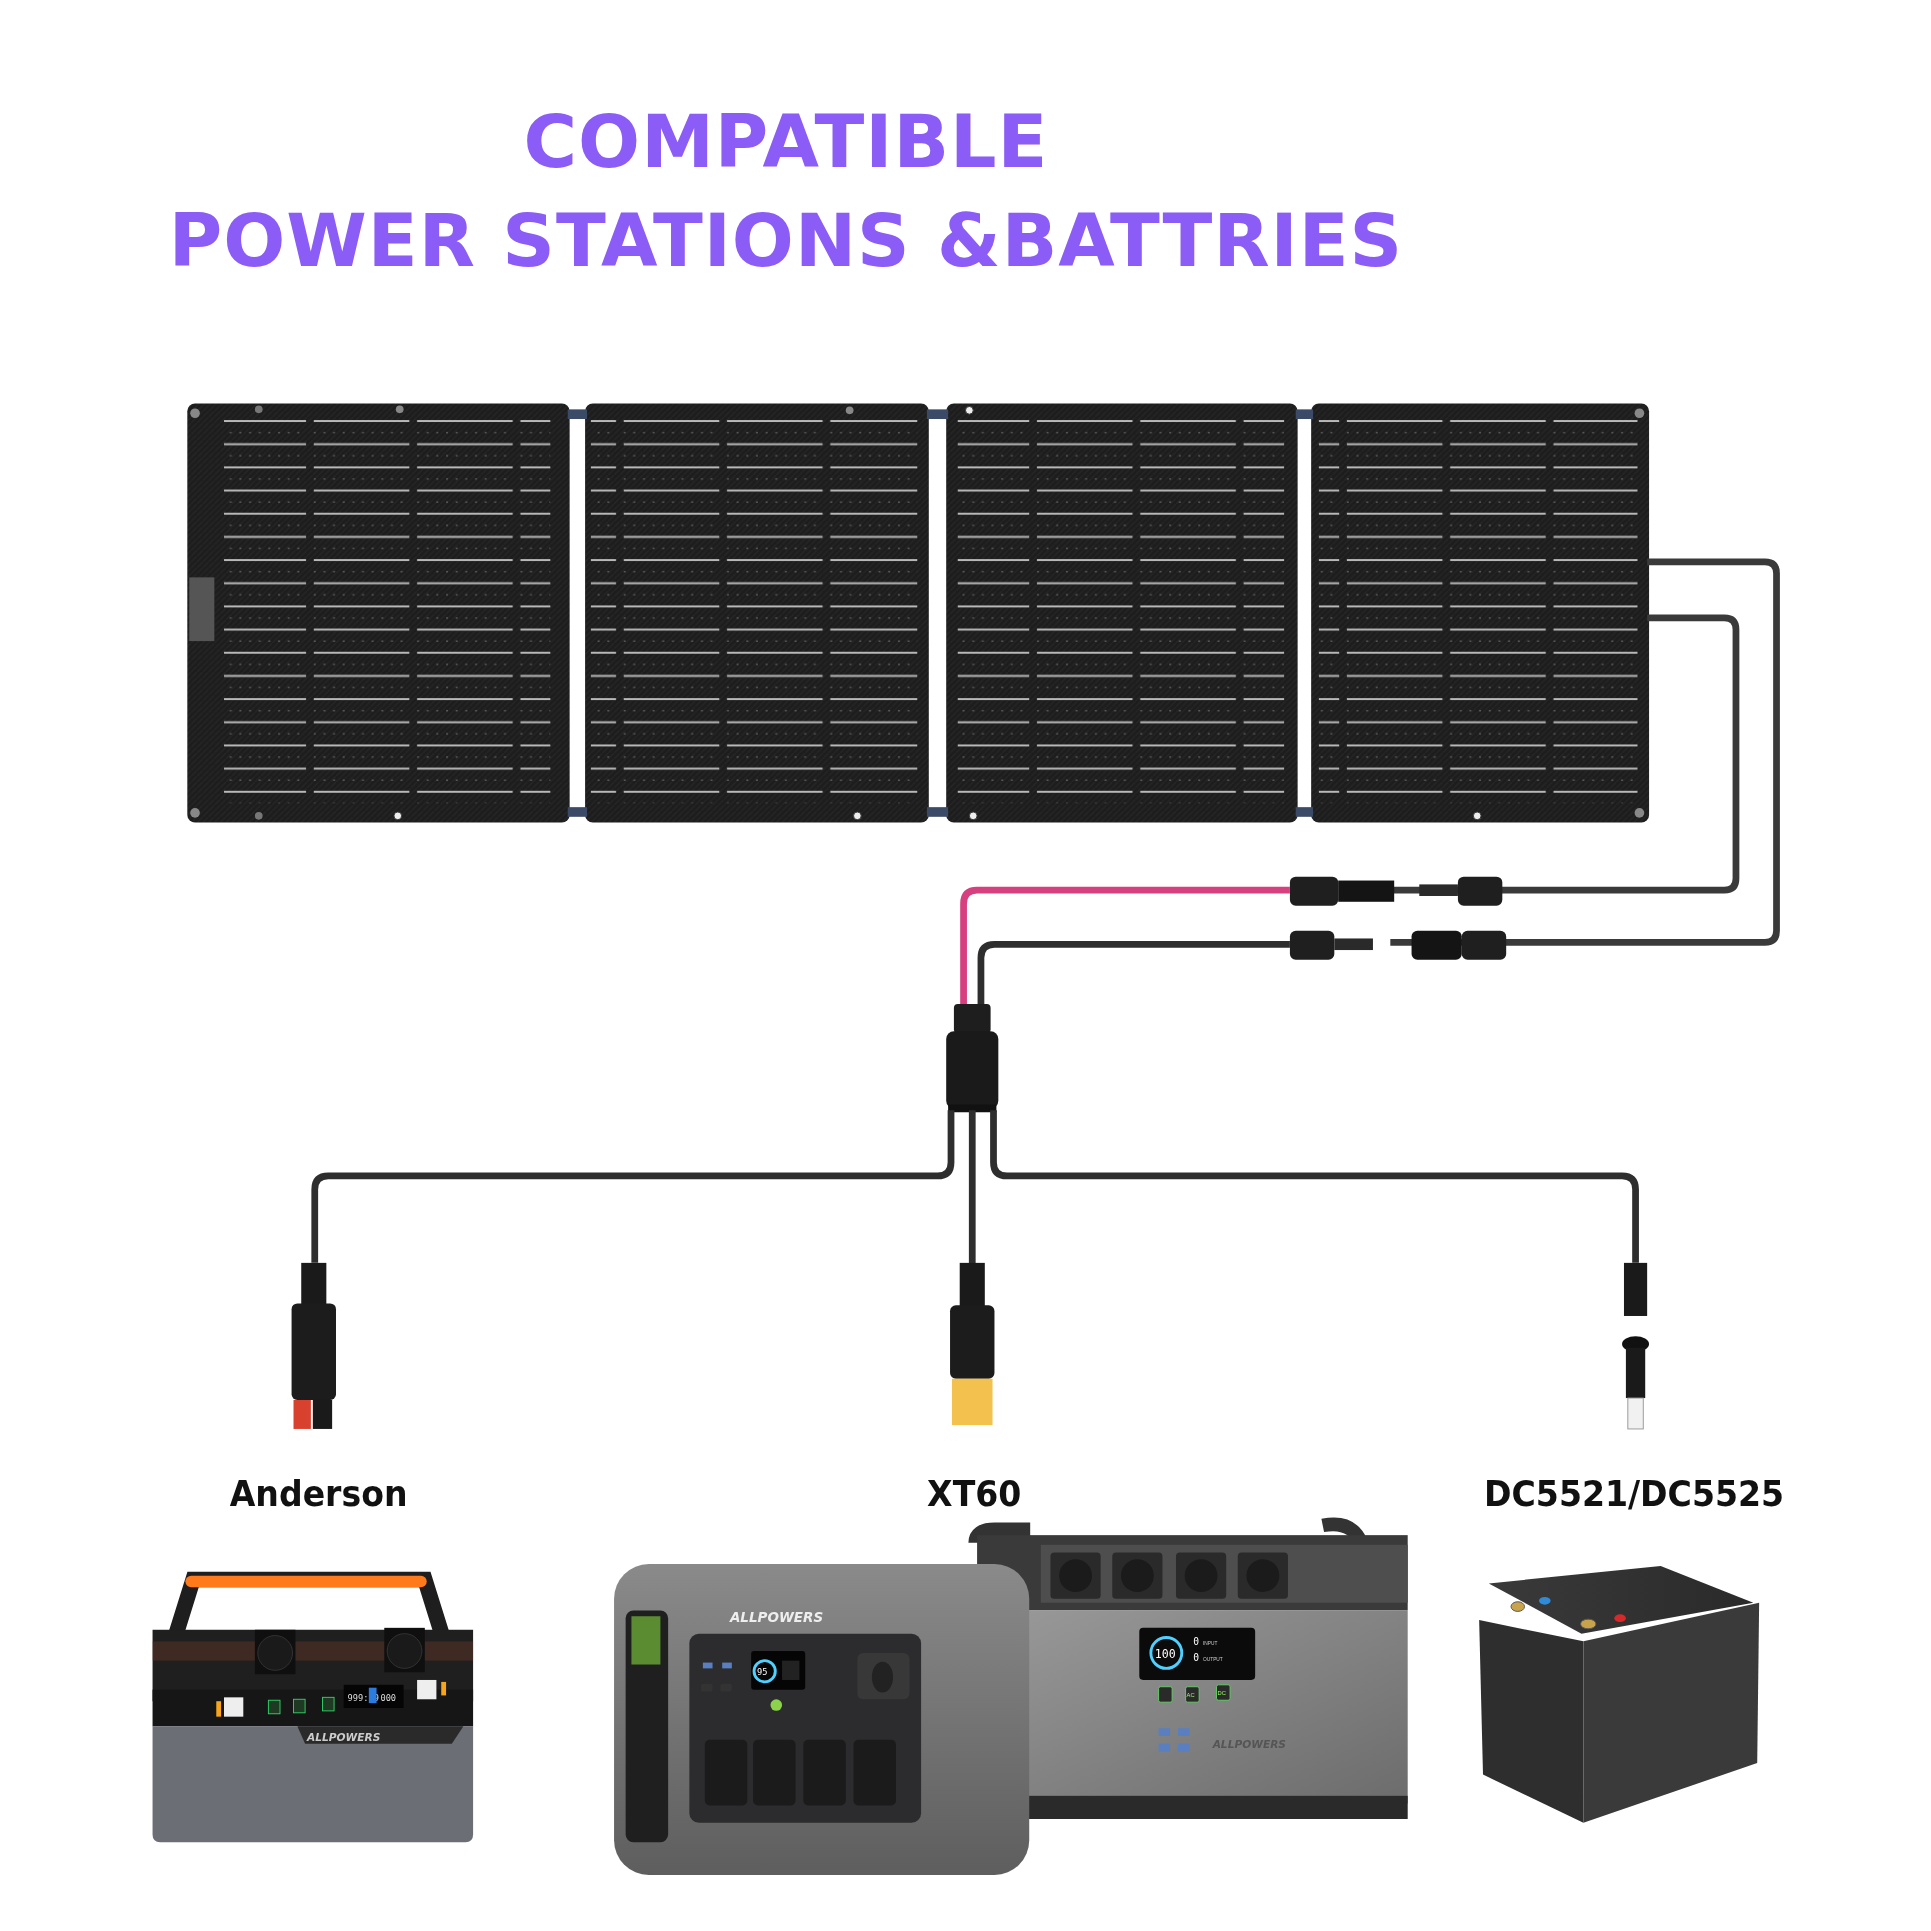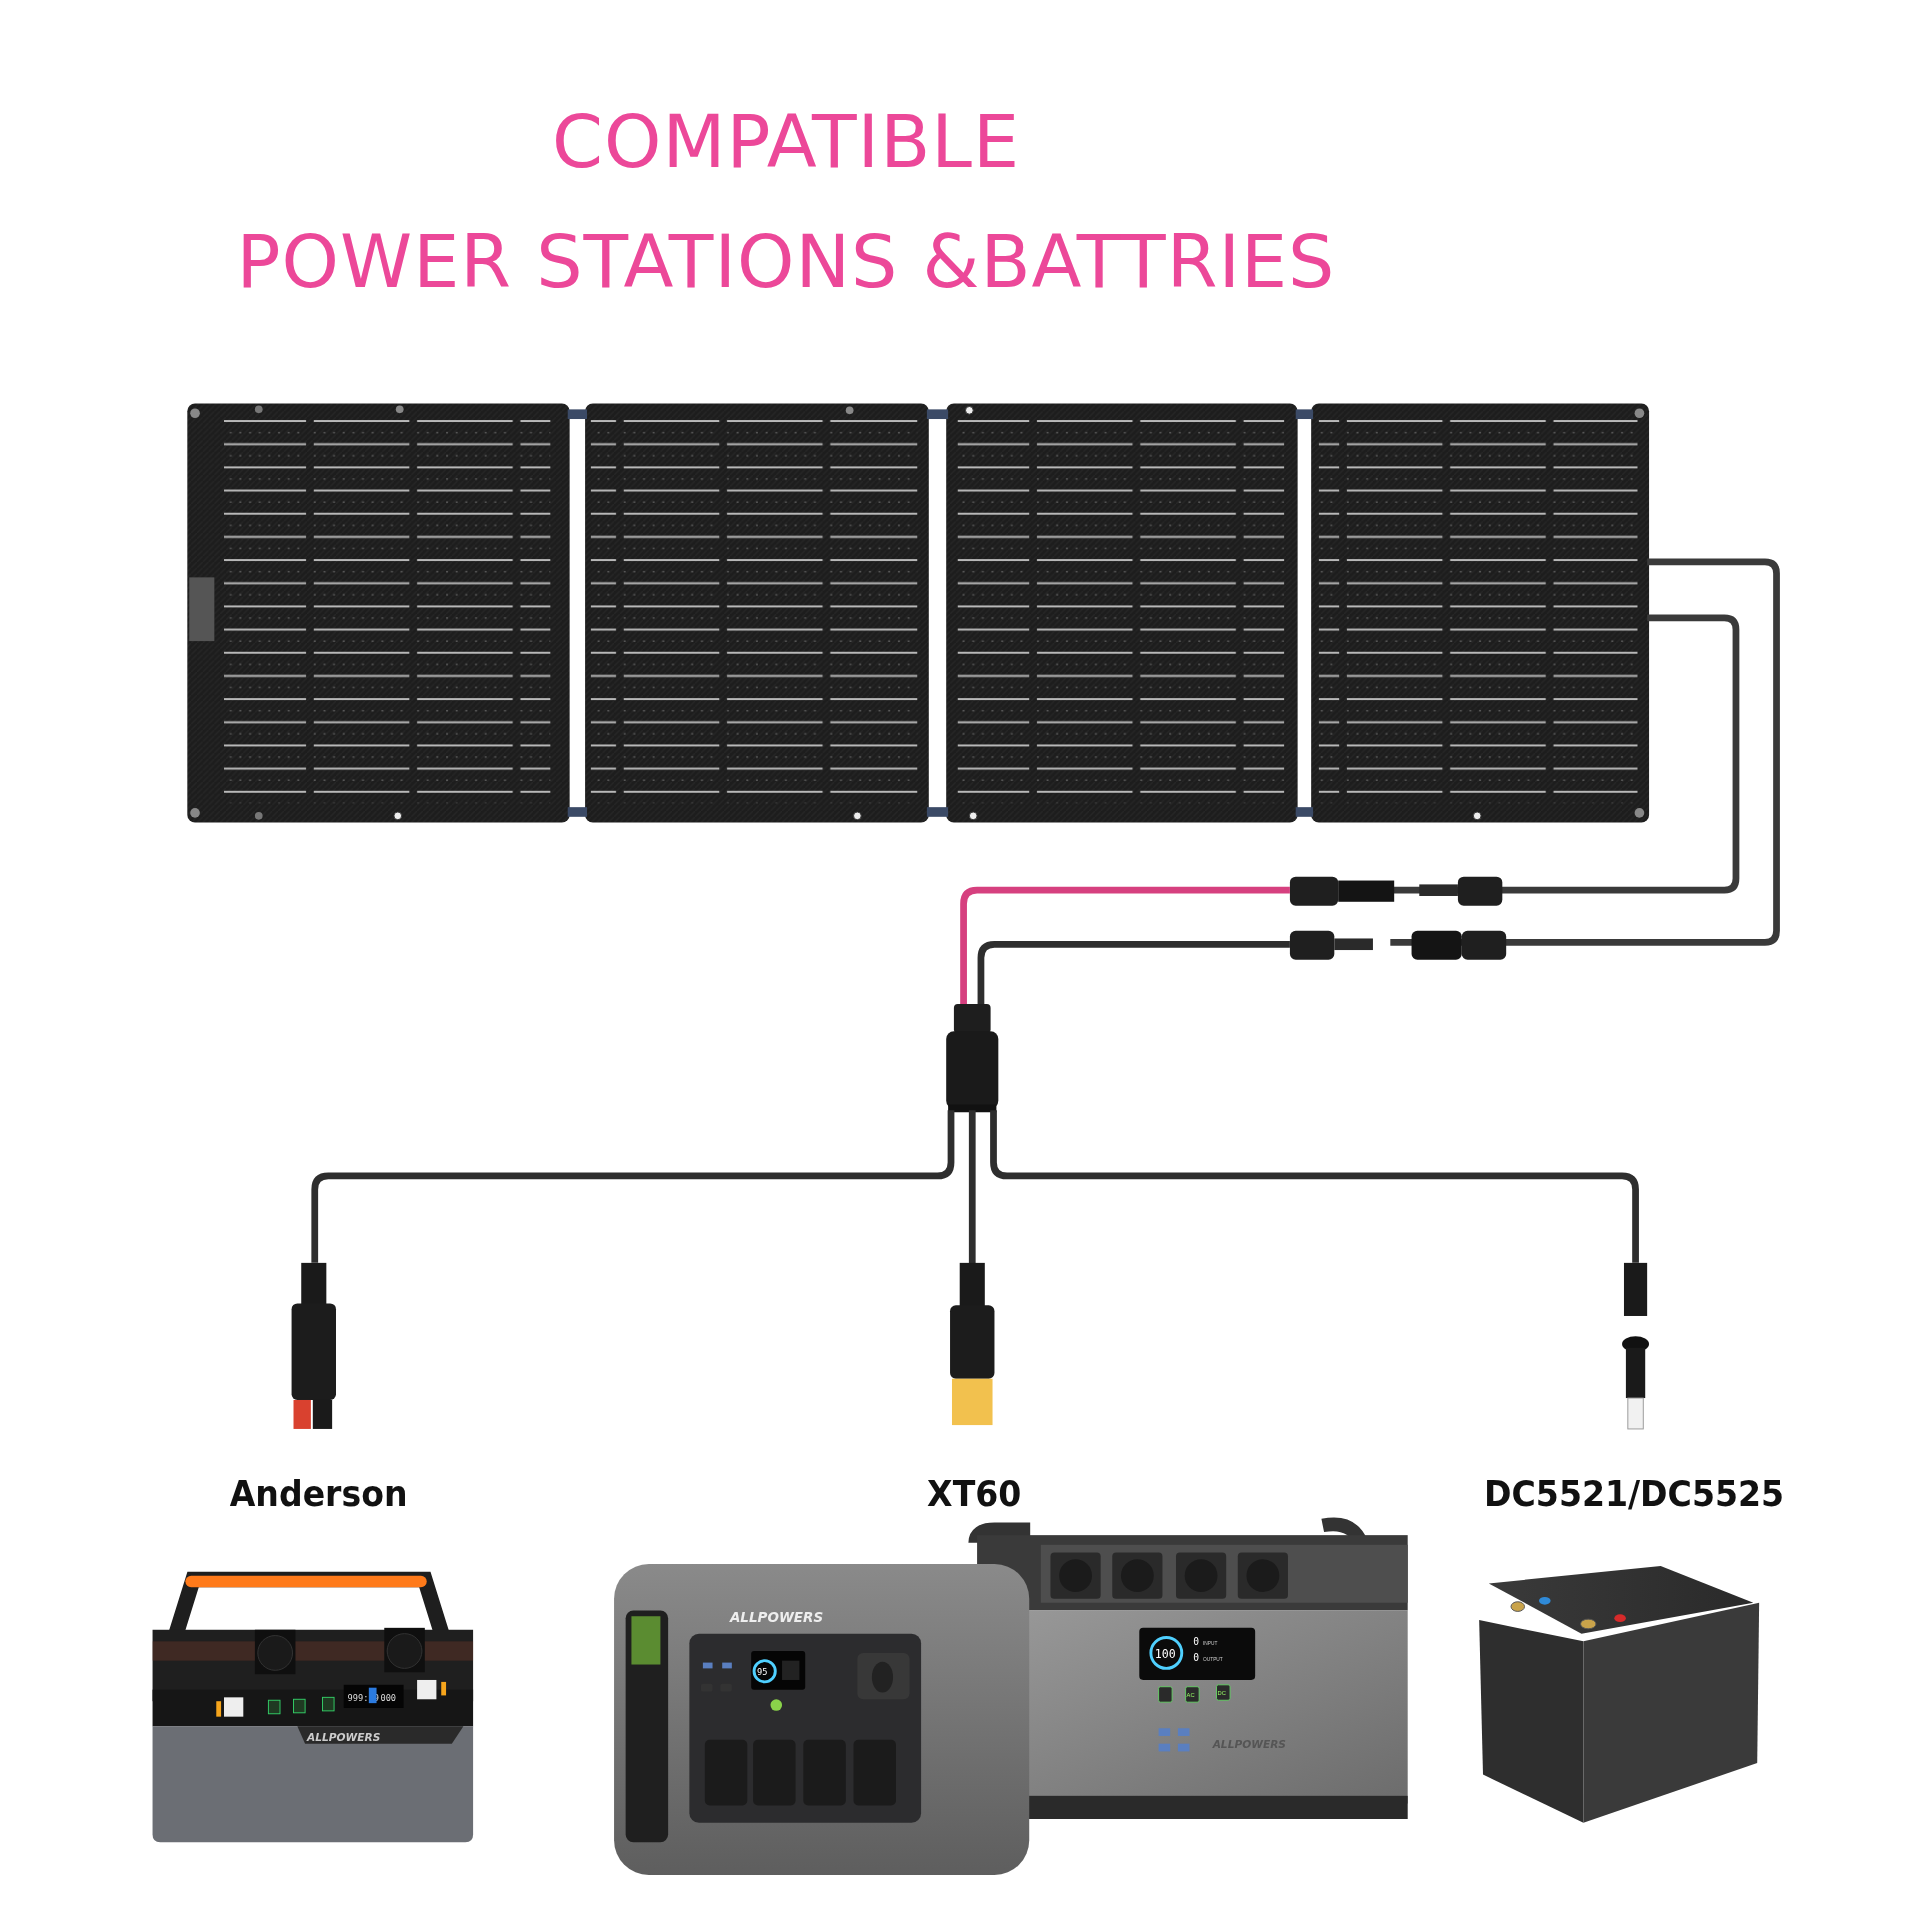--- a/index.html
+++ b/index.html
@@ -1,19 +1,19 @@
 <!DOCTYPE html>
 <html><head>
 <meta charset="utf-8">
 <style>
   html, body { margin:0; padding:0; background:#ffffff; }
   body { width:1931px; height:1931px; position:relative; overflow:hidden; font-family:"Liberation Sans", sans-serif; }
-  .title { position:absolute; left:0; width:1572px; text-align:center; color:#ec4899; font-family:"DejaVu Sans", sans-serif; font-weight:normal; letter-spacing:1px; }
+  .title { position:absolute; left:0; width:1572px; text-align:center; color:#8b5cf6; font-family:"DejaVu Sans", sans-serif; font-weight:bold; letter-spacing:1px; }
   .t1 { top:99px; font-size:73px; }
-  .t2 { top:198px; font-size:73px;margin-top:21px; }
+  .t2 { top:198px; font-size:73px; }
   .label { position:absolute; top:1473px; color:#111; font-family:"DejaVu Sans", sans-serif; font-weight:bold; font-size:36px; transform:scaleX(0.92); }
   svg { position:absolute; left:0; top:0; }
   .brand { font-family:"DejaVu Sans", sans-serif; font-style:italic; font-weight:bold; }
 </style>
 </head>
 <body>
 
 <div class="title t1">COMPATIBLE</div>
 <div class="title t2">POWER STATIONS &amp;BATTRIES</div>
 

